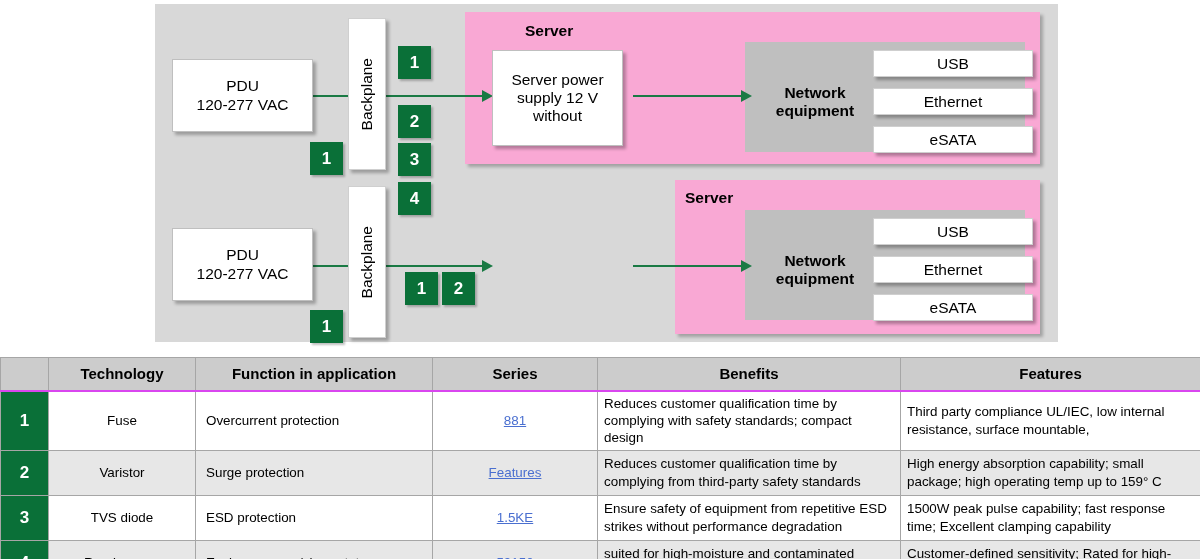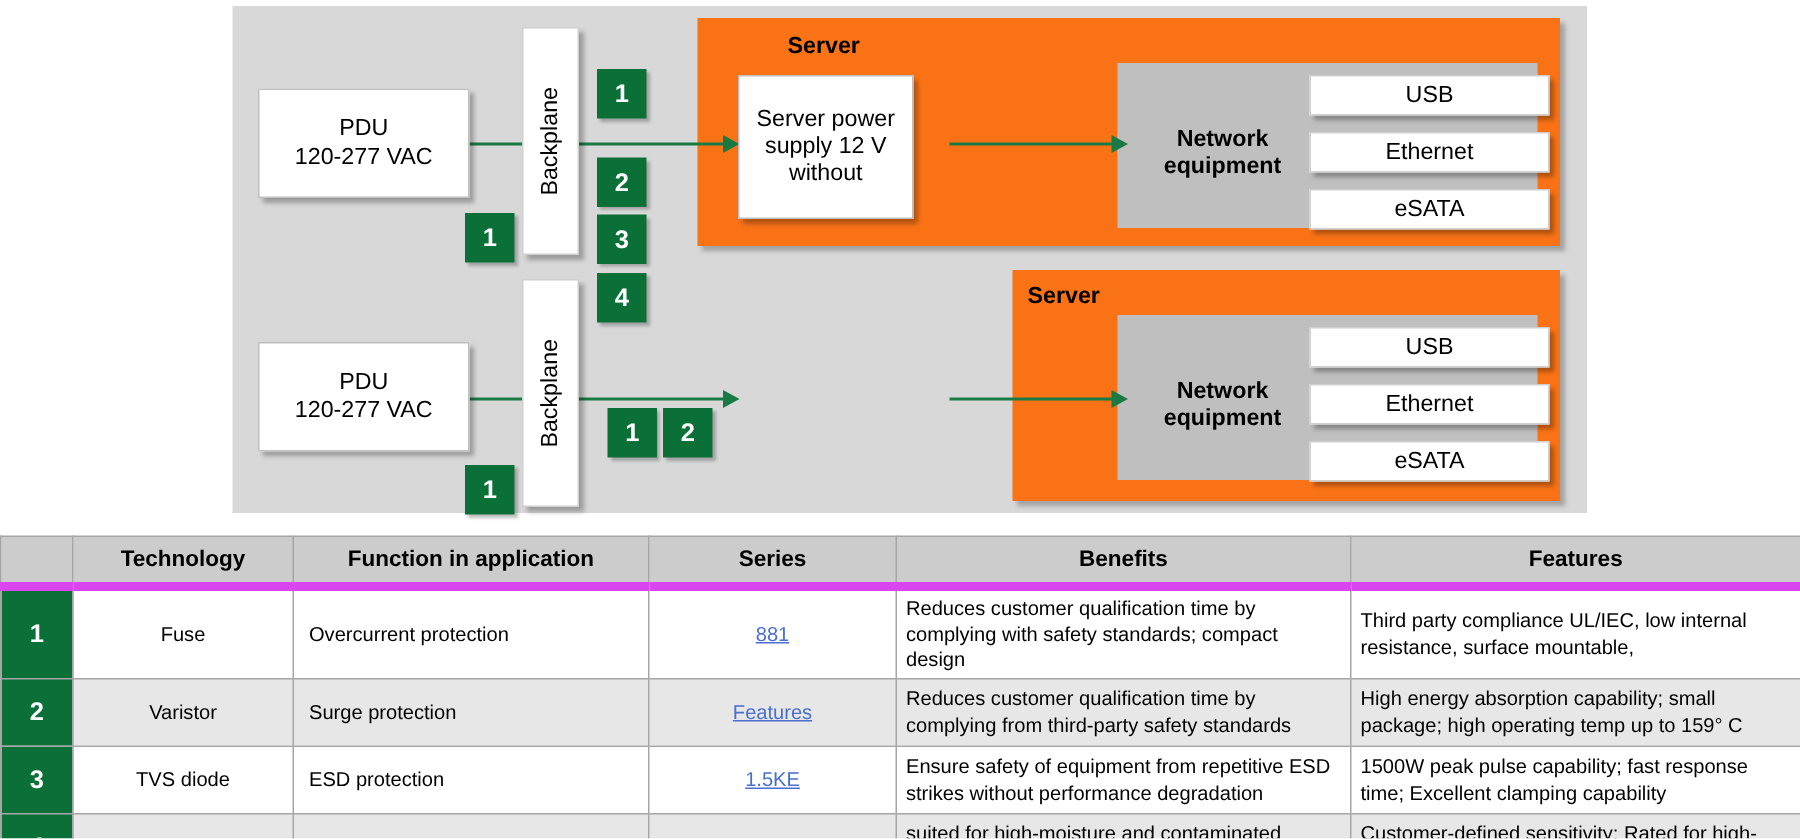--- a/index.html
+++ b/index.html
@@ -54,39 +54,39 @@
   .backplane span {
     writing-mode: vertical-rl;
     transform: rotate(180deg);
     font-size: 15.5px;
     color: #000;
     white-space: nowrap;
   }
   .bp1 { left: 193px; top: 14px; width: 38px; height: 152px; }
   .bp2 { left: 193px; top: 182px; width: 38px; height: 152px; }
 
-  .psu1 { left: 337px; top: 46px; width: 117px; height: 96px; align-items: center; }
+  .psu1 { left: 337px; top: 46px; width: 131px; height: 96px; align-items: center; }
   .psu2 { left: 337px; top: 209px; width: 141px; height: 105px; }
 
   .badge {
     position: absolute;
     background: #0a7038;
     color: #ffffff;
     font-size: 17px;
     font-weight: bold;
     display: flex;
     align-items: center;
     justify-content: center;
     width: 33px; height: 33px;
     box-shadow: 2px 2px 2px rgba(0,0,0,0.25);
   }
 
   .server-box {
     position: absolute;
-    background: #f97316;
+    background: #f9a8d4;
     box-shadow: 3px 3px 3px rgba(0,0,0,0.25);
   }
   .server-top { left: 310px; top: 8px; width: 575px; height: 152px; }
   .server-bottom { left: 520px; top: 176px; width: 365px; height: 154px; }
 
   .server-title {
     position: absolute;
     font-size: 15.5px;
     font-weight: bold;
     color: #000;
@@ -147,21 +147,21 @@
     padding: 3px 6px;
     vertical-align: middle;
     color: #000;
   }
   .tbl thead th {
     background: #cccccc;
     font-weight: bold;
     font-size: 15px;
     text-align: center;
     height: 33px;
-    border-bottom: 6px solid #d946ef;
+    border-bottom: 2px solid #d946ef;
   }
   .tbl thead th.c-idx { background: #cccccc; }
 
   .row-odd td { background: #ffffff; }
   .row-even td { background: #e7e7e7; }
 
   td.idx {
     background: #0a7038 !important;
     color: #ffffff;
     font-weight: bold;

